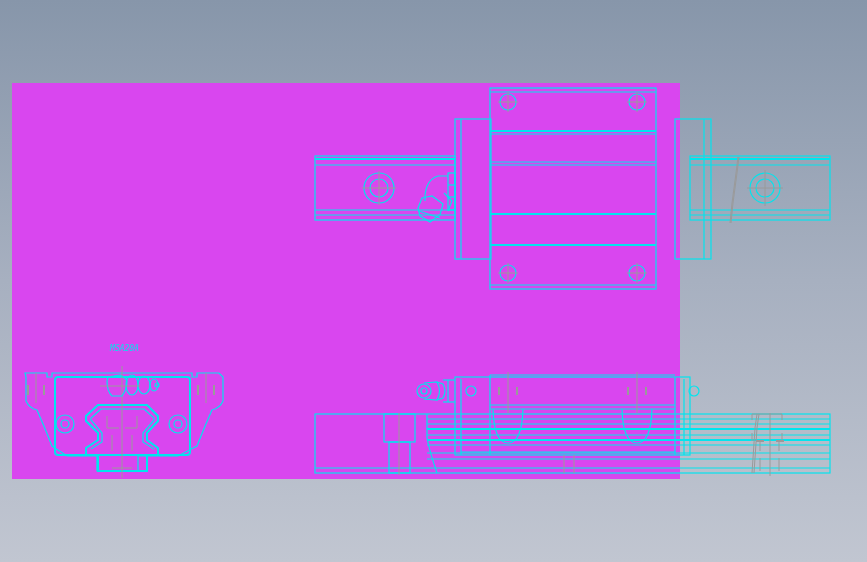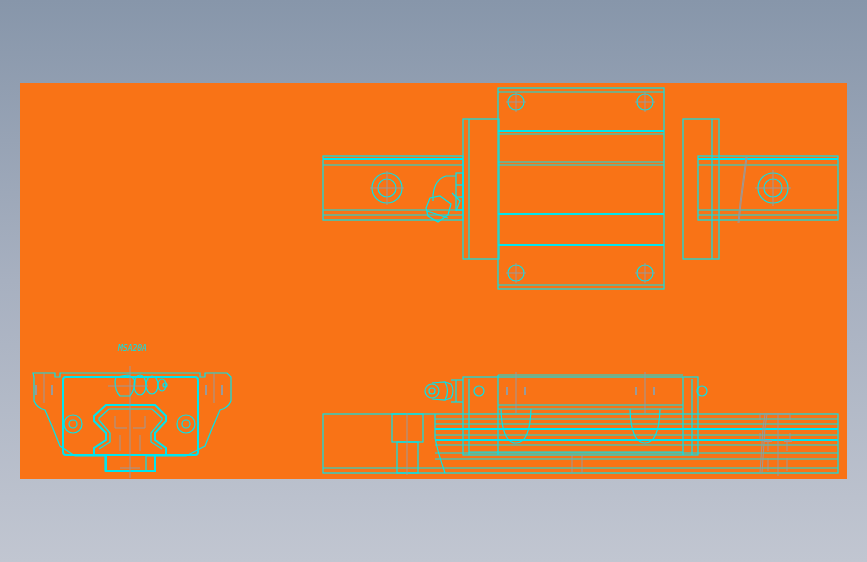--- a/index.html
+++ b/index.html
@@ -2,22 +2,22 @@
 <html><head>
 <meta charset="utf-8">
 <style>
   html, body { margin:0; padding:0; }
   body {
     width:867px; height:562px; overflow:hidden; position:relative;
     background: linear-gradient(to bottom, #8796aa 0%, #a7b0c0 50%, #c1c6d1 100%);
     font-family: "DejaVu Sans Mono", monospace;
   }
   #canvas {
-    position:absolute; left:20px; top:83px; width:827px; height:396px;
-    background:#f97316;
+    position:absolute; left:12px; top:83px; width:668px; height:396px;
+    background:#d946ef;
   }
   #canvas svg { position:absolute; left:0; top:0; }
   .c { stroke:#00e5ee; fill:none; stroke-width:1.2; }
   .cb { stroke:#00e5ee; fill:none; stroke-width:2; }
   .g { stroke:#9a9a9a; fill:none; stroke-width:1; }
   .gb { stroke:#9a9a9a; fill:none; stroke-width:2; }
   .lbl { fill:#00e5ee; font-family:"DejaVu Sans Mono", monospace; font-size:8px; font-style:italic; }
 </style>
 </head>
 <body>

